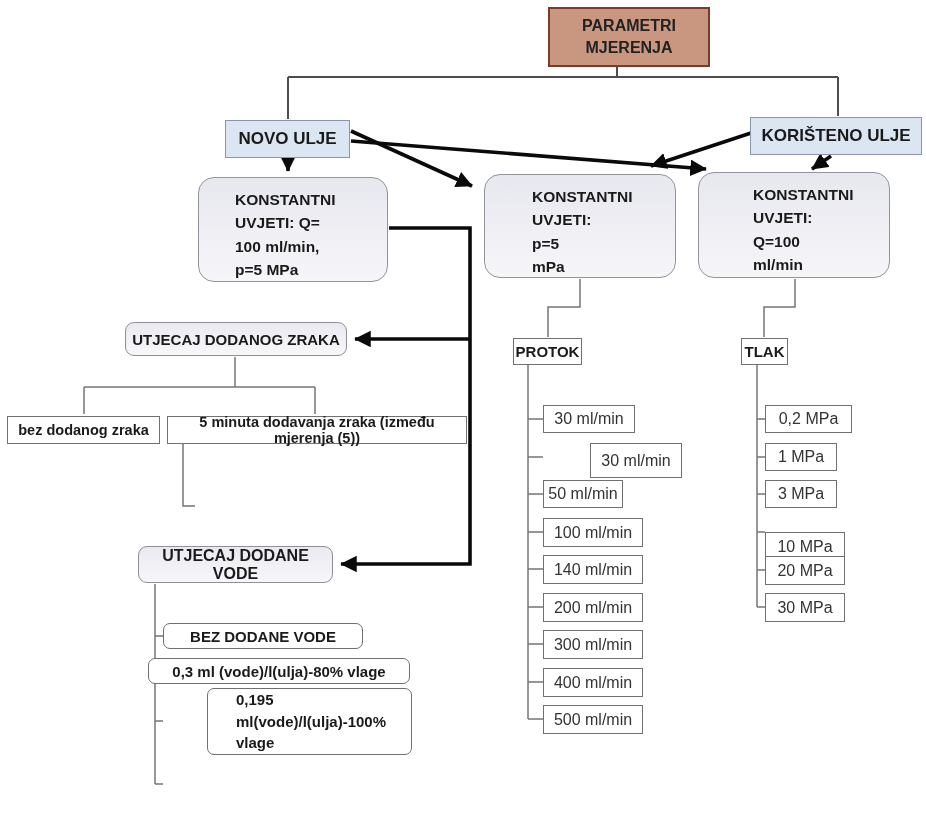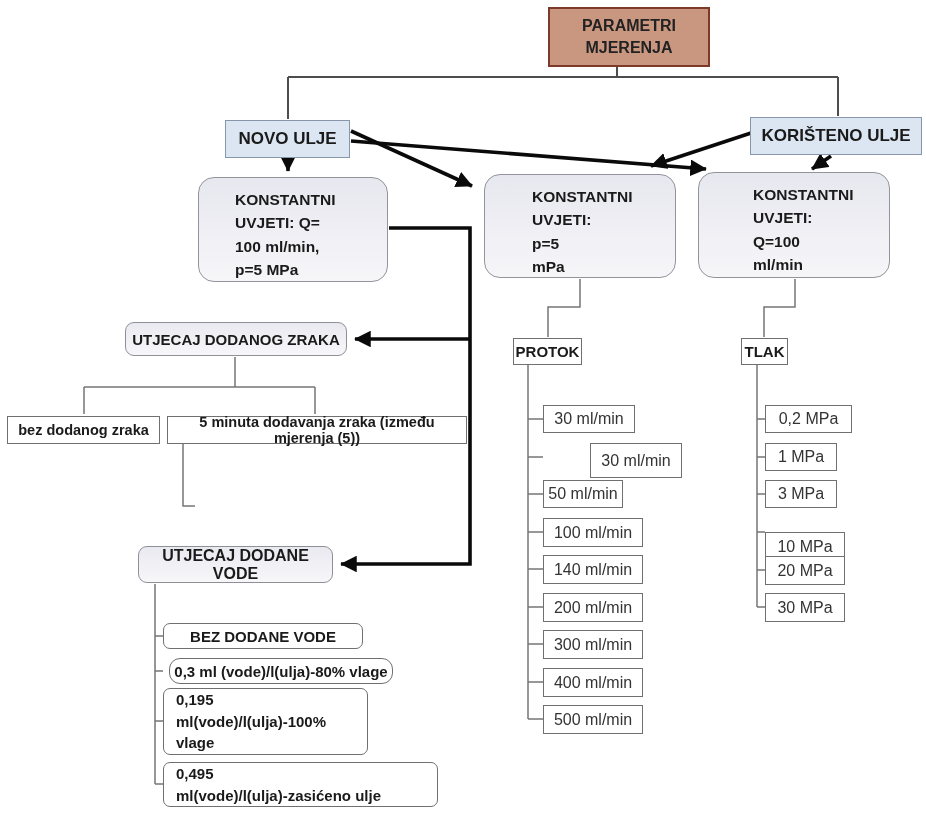--- a/index.html
+++ b/index.html
@@ -20,21 +20,21 @@
          align-items:flex-start;padding-top:10px;}
   .hdr{background:linear-gradient(180deg,#e9e9f0,#f7f7fa);border:1.6px solid #8f8f97;
        border-radius:9px;font-weight:600;text-align:center;}
   .lbl{font-size:15px;font-weight:600;}
   .item{font-size:16px;font-weight:400;color:#333;}
   .airitem{font-size:14.5px;font-weight:600;}
   .note{font-size:15px;font-weight:600;justify-content:flex-start;text-align:left;
         white-space:pre-line;line-height:1.45;padding-left:11px;align-items:center;}
   .witem{border-radius:7px;font-size:15px;font-weight:600;}
   .wleft{justify-content:flex-start;text-align:left;white-space:pre-line;
-         line-height:1.45;padding-left:12px;}
+         line-height:1.45;padding-left:28px;margin-left:44px;}
 </style>
 </head>
 <body>
 
 <div class="canvas">
 
   <svg width="926" height="815" viewBox="0 0 926 815">
     <defs>
       <marker id="ah" viewBox="0 0 10 10" refX="9.5" refY="5" markerWidth="4.6" markerHeight="4.6" orient="auto-start-reverse">
         <path d="M0,0 L10,5 L0,10 z" fill="#0a0a0a"></path>
@@ -135,20 +135,18 @@
   <div class="box item" style="left:765px;top:518px;width:80px;height:29px;margin-top:14px;">10 MPa</div>
   <div class="box item" style="left:765px;top:556px;width:80px;height:29px;">20 MPa</div>
   <div class="box item" style="left:765px;top:593px;width:80px;height:29px;">30 MPa</div>
 
   <div class="box hdr" style="left:125px;top:322px;width:222px;height:34px;font-size:15px;">UTJECAJ DODANOG ZRAKA</div>
   <div class="box airitem" style="left:7px;top:416px;width:153px;height:28px;">bez dodanog zraka</div>
   <div class="box airitem" style="left:167px;top:416px;width:300px;height:28px;">5 minuta dodavanja zraka (između mjerenja (5))</div>
 
   <div class="box hdr" style="left:138px;top:546px;width:195px;height:37px;font-size:16px;">UTJECAJ DODANE VODE</div>
   <div class="box witem" style="left:163px;top:623px;width:200px;height:26px;">BEZ DODANE VODE</div>
-  <div class="box witem" style="left:169px;top:658px;width:224px;height:26px;border-radius:11px;">0,3 ml (vode)/l(ulja)-80% vlage</div>
+  <div class="box witem" style="left:148px;top:658px;width:262px;height:26px;">0,3 ml (vode)/l(ulja)-80% vlage</div>
   <div class="box witem wleft" style="left:163px;top:688px;width:205px;height:67px;">0,195
 ml(vode)/l(ulja)-100%
 vlage</div>
-  <div class="box witem wleft" style="left:163px;top:762px;width:275px;height:45px;">0,495
-ml(vode)/l(ulja)-zasićeno ulje</div>
 
 </div>
 
 </body></html>

